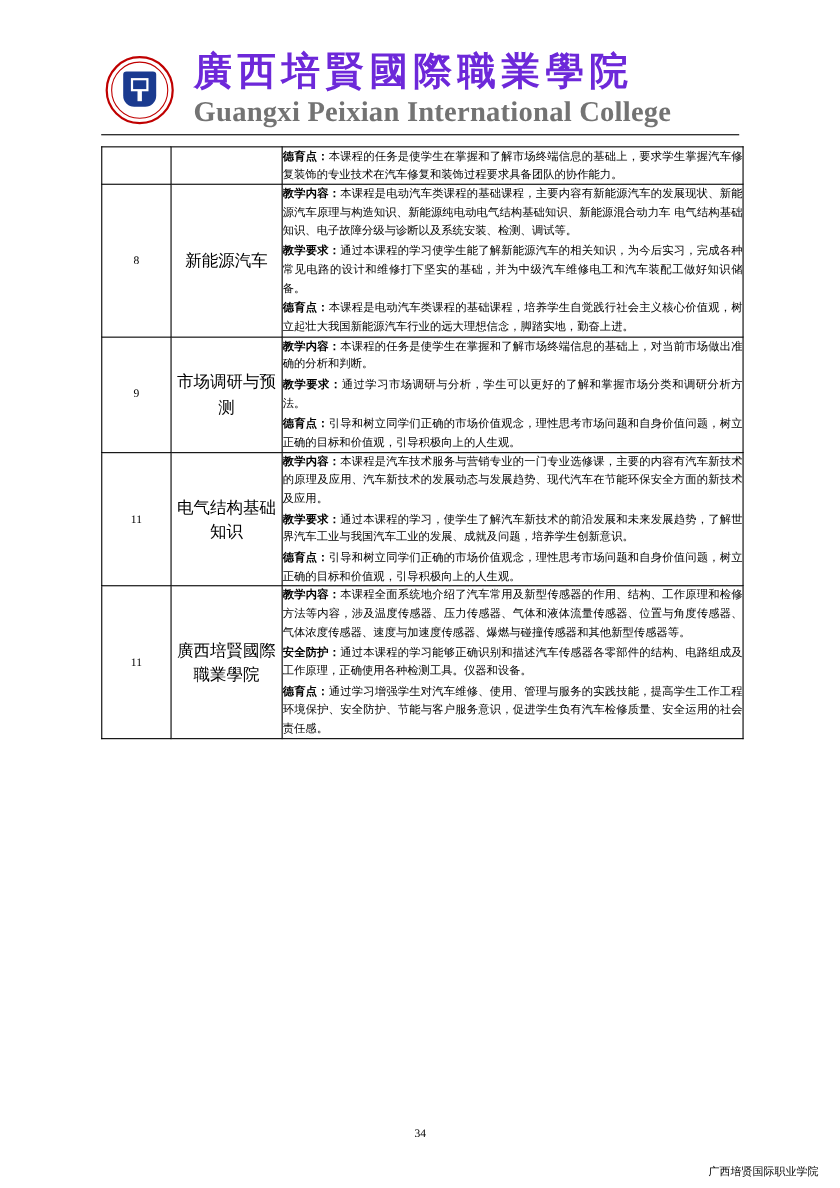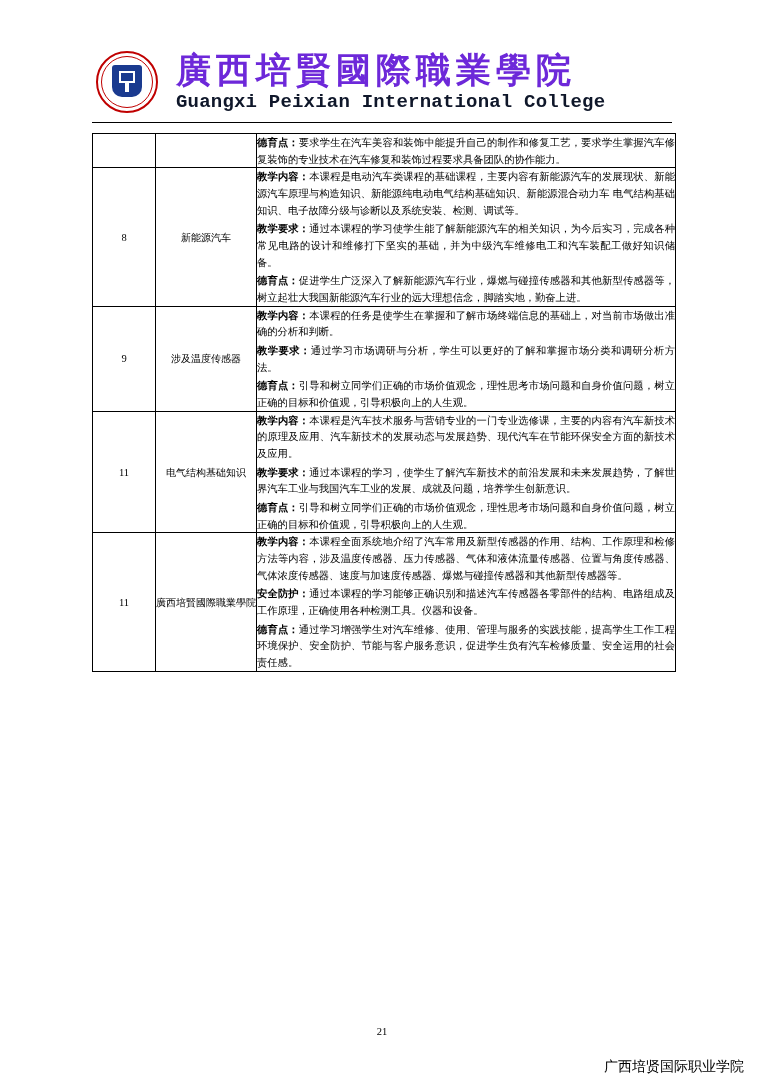--- a/index.html
+++ b/index.html
@@ -97,27 +97,27 @@
   .cn-title {
     color: #6d28d9;
     font-size: 35px;
     font-weight: bold;
     letter-spacing: 5px;
     line-height: 1.12;
     font-family: "DejaVu Serif", "Liberation Serif", serif;
     white-space: nowrap;
   }
   .en-title {
-    color: #0f172a;
-    font-size: 19px;
+    color: #737373;
+    font-size: 26px;
     font-weight: bold;
     letter-spacing: 0.2px;
     line-height: 1.25;
     margin-top: 2px;
-    font-family: Liberation Mono, monospace;
+    font-family: Liberation Serif, serif;
     white-space: nowrap;
   }
   .header-rule {
     position: absolute;
     left: 92px;
     top: 122px;
     width: 580px;
     height: 0;
     border-top: 1.2px solid #000;
   }
@@ -138,21 +138,21 @@
   }
   td.c-num {
     width: 62px;
     text-align: center;
     font-size: 10.5px;
     font-family: "Liberation Serif", serif;
   }
   td.c-name {
     width: 100px;
     text-align: center;
-    font-size: 10px;
+    font-size: 15px;
     line-height: 1.5;
     padding: 2px 4px;
     font-family: "DejaVu Serif", serif;
   }
   td.c-desc {
     width: 418px;
     padding: 5px 7px 6px 7px;
     vertical-align: top;
   }
   .para {
@@ -176,21 +176,21 @@
     top: 1026px;
     width: 764px;
     text-align: center;
     font-size: 10.5px;
     font-family: "Liberation Serif", serif;
   }
   .footer-org {
     position: absolute;
     right: 20px;
     top: 1058px;
-    font-size: 14px;
+    font-size: 10px;
     font-family: "DejaVu Serif", serif;
     color: #000;
   }
 </style>
 </head>
 <body>
 
 <div class="page">
 
   <div class="header">
@@ -205,37 +205,37 @@
     </div>
   </div>
   <div class="header-rule"></div>
 
   <table class="course-table">
     <tbody>
       <tr>
         <td class="c-num"></td>
         <td class="c-name"></td>
         <td class="c-desc">
-          <p class="para"><span class="lbl">德育点：</span><span>要求学生在汽车美容和装饰中能提升自己的制作和修复工艺，要求学生掌握汽车修复装饰的专业技术在汽车修复和装饰过程要求具备团队的协作能力。</span></p>
+          <p class="para"><span class="lbl">德育点：</span><span>本课程的任务是使学生在掌握和了解市场终端信息的基础上，要求学生掌握汽车修复装饰的专业技术在汽车修复和装饰过程要求具备团队的协作能力。</span></p>
         </td>
       </tr>
 
       <tr>
         <td class="c-num">8</td>
         <td class="c-name">新能源汽车</td>
         <td class="c-desc">
           <p class="para"><span class="lbl">教学内容：</span><span>本课程是电动汽车类课程的基础课程，主要内容有新能源汽车的发展现状、新能源汽车原理与构造知识、新能源纯电动电气结构基础知识、新能源混合动力车 电气结构基础知识、电子故障分级与诊断以及系统安装、检测、调试等。</span></p>
           <p class="para"><span class="lbl">教学要求：</span><span>通过本课程的学习使学生能了解新能源汽车的相关知识，为今后实习，完成各种常见电路的设计和维修打下坚实的基础，并为中级汽车维修电工和汽车装配工做好知识储备。</span></p>
-          <p class="para"><span class="lbl">德育点：</span><span>促进学生广泛深入了解新能源汽车行业，爆燃与碰撞传感器和其他新型传感器等，树立起壮大我国新能源汽车行业的远大理想信念，脚踏实地，勤奋上进。</span></p>
+          <p class="para"><span class="lbl">德育点：</span><span>本课程是电动汽车类课程的基础课程，培养学生自觉践行社会主义核心价值观，树立起壮大我国新能源汽车行业的远大理想信念，脚踏实地，勤奋上进。</span></p>
         </td>
       </tr>
 
       <tr>
         <td class="c-num">9</td>
-        <td class="c-name">涉及温度传感器</td>
+        <td class="c-name">市场调研与预测</td>
         <td class="c-desc">
           <p class="para"><span class="lbl">教学内容：</span><span>本课程的任务是使学生在掌握和了解市场终端信息的基础上，对当前市场做出准确的分析和判断。</span></p>
           <p class="para"><span class="lbl">教学要求：</span><span>通过学习市场调研与分析，学生可以更好的了解和掌握市场分类和调研分析方法。</span></p>
           <p class="para"><span class="lbl">德育点：</span><span>引导和树立同学们正确的市场价值观念，理性思考市场问题和自身价值问题，树立正确的目标和价值观，引导积极向上的人生观。</span></p>
         </td>
       </tr>
 
       <tr>
         <td class="c-num">11</td>
         <td class="c-name">电气结构基础知识</td>
@@ -251,16 +251,16 @@
         <td class="c-name">廣西培賢國際職業學院</td>
         <td class="c-desc">
           <p class="para"><span class="lbl">教学内容：</span><span>本课程全面系统地介绍了汽车常用及新型传感器的作用、结构、工作原理和检修方法等内容，涉及温度传感器、压力传感器、气体和液体流量传感器、位置与角度传感器、气体浓度传感器、速度与加速度传感器、爆燃与碰撞传感器和其他新型传感器等。</span></p>
           <p class="para"><span class="lbl">安全防护：</span><span>通过本课程的学习能够正确识别和描述汽车传感器各零部件的结构、电路组成及工作原理，正确使用各种检测工具。仪器和设备。</span></p>
           <p class="para"><span class="lbl">德育点：</span><span>通过学习增强学生对汽车维修、使用、管理与服务的实践技能，提高学生工作工程环境保护、安全防护、节能与客户服务意识，促进学生负有汽车检修质量、安全运用的社会责任感。</span></p>
         </td>
       </tr>
     </tbody>
   </table>
 
-  <div class="page-number">21</div>
+  <div class="page-number">34</div>
   <div class="footer-org">广西培贤国际职业学院</div>
 
 </div>
 
 </body></html>

